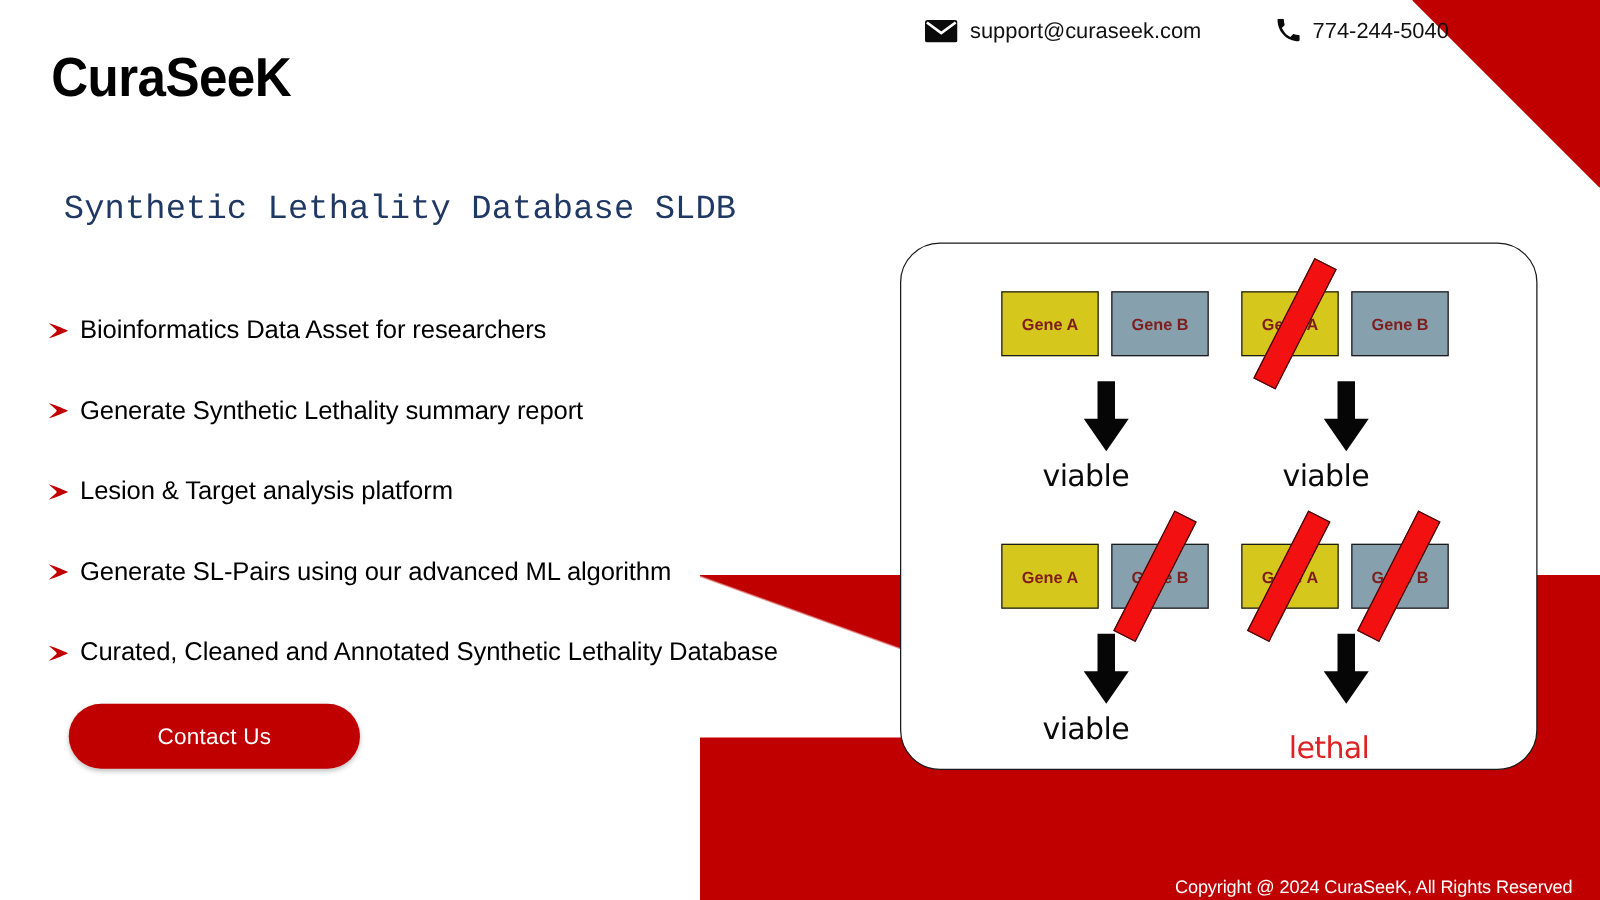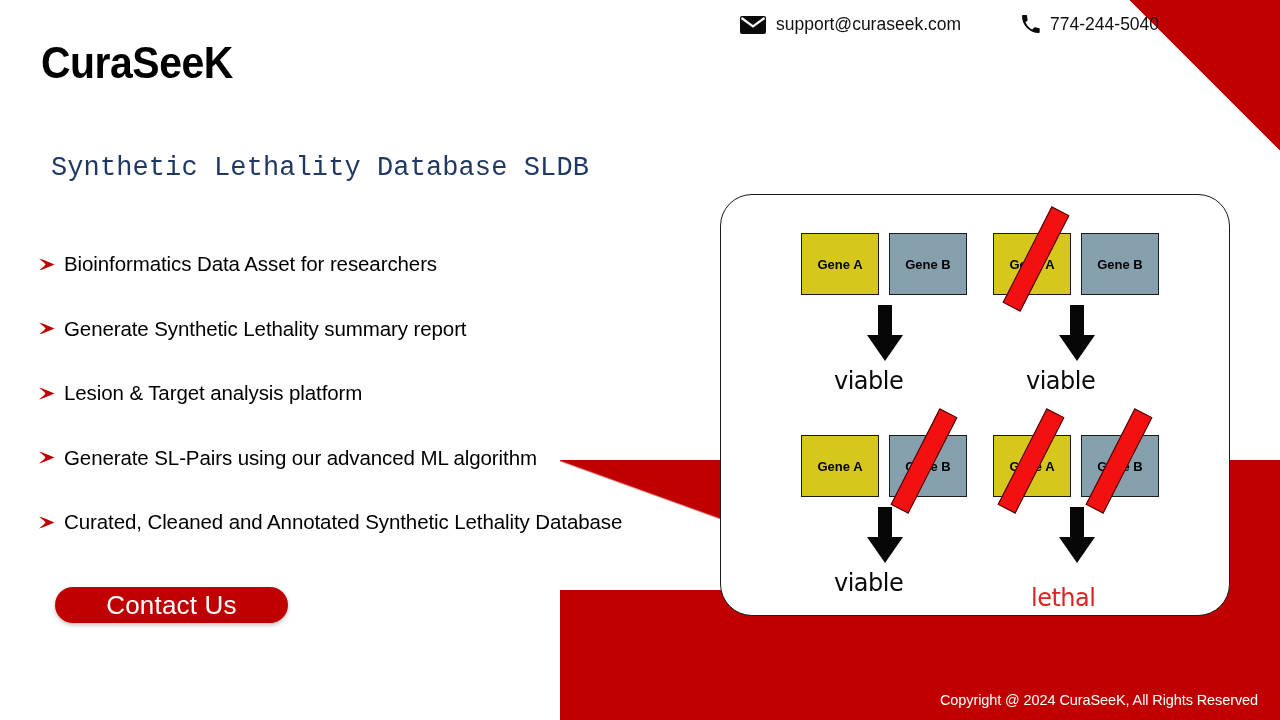--- a/index.html
+++ b/index.html
@@ -97,32 +97,31 @@
   .bullet-text {
     font-size: 20.5px;
     color: #000000;
     white-space: nowrap;
     letter-spacing: -0.1px;
   }
 
   .cta-button {
     position: absolute;
     left: 55px; top: 563px;
-    width: 233px; height: 36px;
+    width: 233px; height: 52px;
     background: #c00000;
     border: none;
     border-radius: 26px;
     color: #ffffff;
-    font-size: 26px;
+    font-size: 18px;
     font-family: "Liberation Sans", sans-serif;
     letter-spacing: 0.2px;
     cursor: pointer;
     box-shadow: 0 2px 4px rgba(0,0,0,0.25);
     z-index: 3;
-    margin-top: 24px;
   }
 
   
   .diagram-card {
     position: absolute;
     left: 720px; top: 194px;
     width: 510px; height: 422px;
     background: #ffffff;
     border: 1.4px solid #1a1a1a;
     border-radius: 32px;
@@ -130,28 +129,28 @@
     overflow: hidden;
   }
   .diagram-inner {
     position: absolute;
     left: 0; top: 0;
     width: 510px; height: 422px;
   }
 
   .gene-box {
     position: absolute;
-    width: 78px; height: 62px;
+    width: 78px; height: 52px;
     border: 1.6px solid #1b1b1b;
     display: flex;
     align-items: center;
     justify-content: center;
     font-size: 13px;
     font-weight: bold;
-    color: #000000;
+    color: #7f1d1d;
     font-family: "Liberation Sans", sans-serif;
   }
   .gene-a { background: #d6c71d; }
   .gene-b { background: #86a0ae; }
 
   .arrow-down {
     position: absolute;
     width: 36px; height: 56px;
   }
   .arrow-down .shaft {
@@ -186,21 +185,21 @@
     background: #f21010;
     border: 1.6px solid #3a0a0a;
     transform: rotate(27deg);
     transform-origin: center center;
     z-index: 6;
   }
 
   
   .footer-copyright {
     position: absolute;
-    right: 22px; bottom: 12px;
+    right: 22px; bottom: 2px;
     font-size: 14.5px;
     color: #ffffff;
     white-space: nowrap;
     letter-spacing: -0.1px;
     z-index: 5;
   }
 </style>
 </head>
 <body>
 

